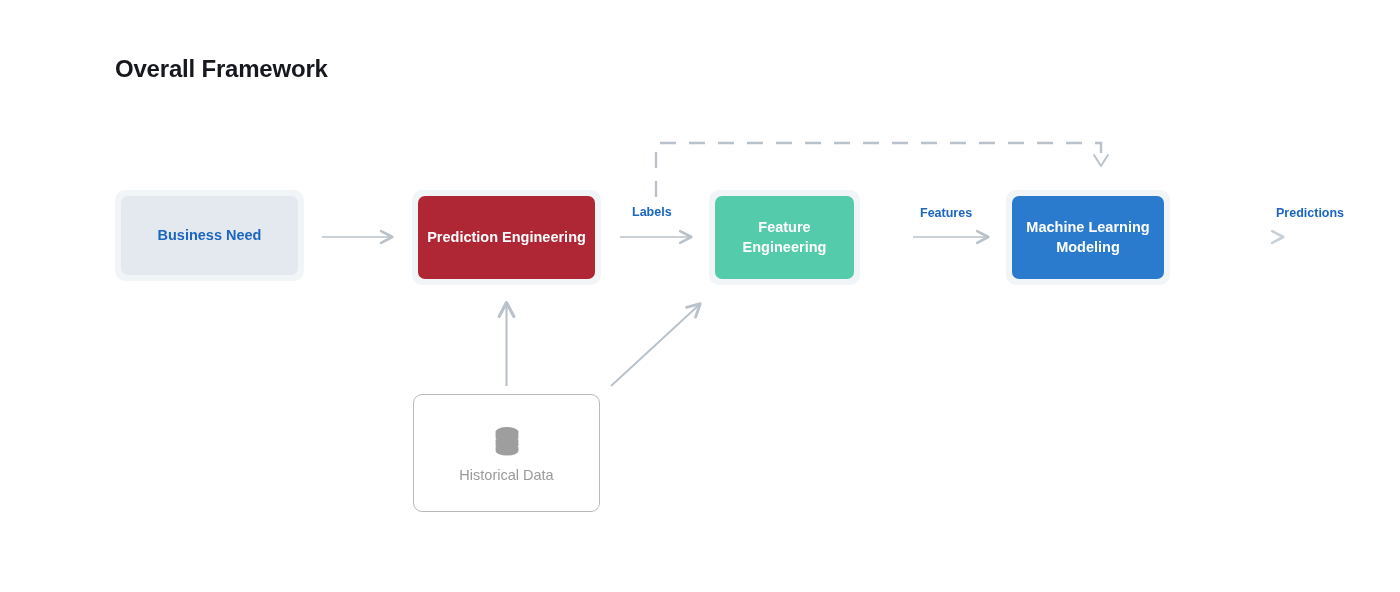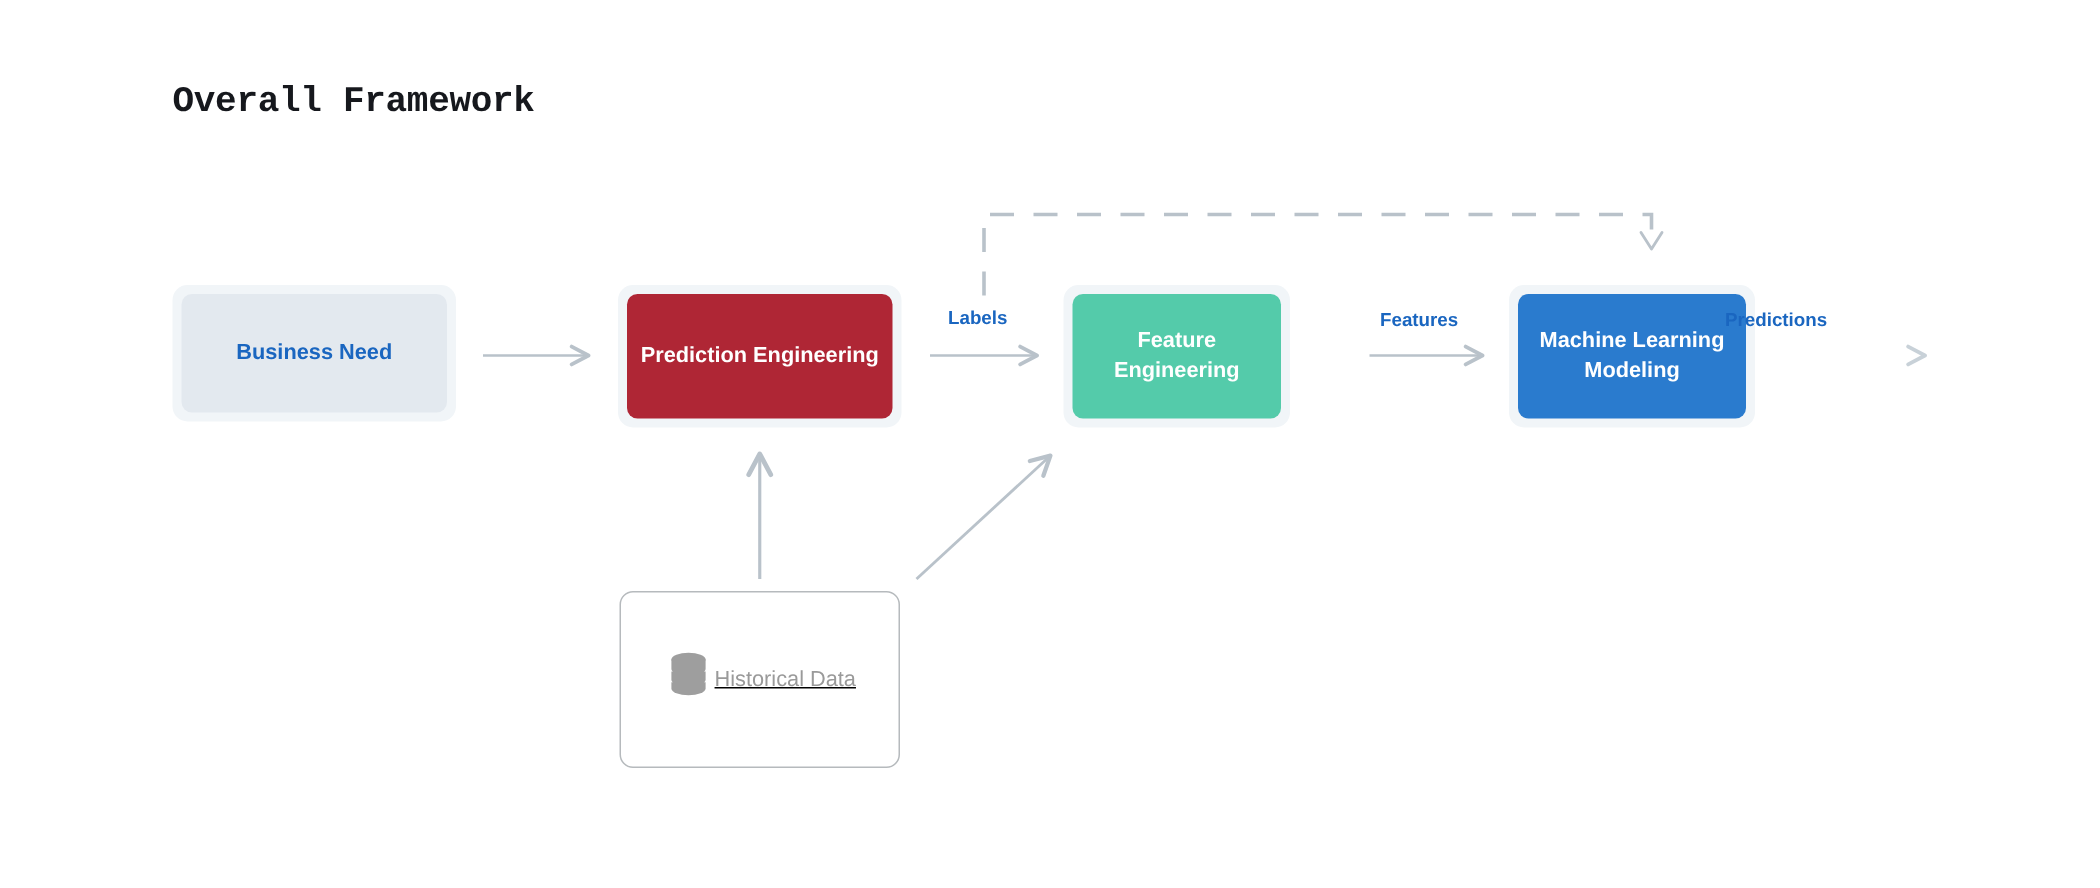--- a/index.html
+++ b/index.html
@@ -18,21 +18,20 @@
 
   #page-title {
     position: absolute;
     left: 115px;
     top: 55px;
     font-size: 24px;
     font-weight: bold;
     color: #16181d;
     letter-spacing: -0.2px;
     white-space: nowrap;
-    font-family: Liberation Mono, monospace;
   }
 
   
   #connectors {
     position: absolute;
     left: 0;
     top: 0;
     width: 1400px;
     height: 592px;
     pointer-events: none;
@@ -81,25 +80,24 @@
   #node-historical-data {
     position: absolute;
     left: 413px;
     top: 394px;
     width: 187px;
     height: 118px;
     border: 1.6px solid #b6babd;
     border-radius: 9px;
     background: #ffffff;
     display: flex;
-    flex-direction: row;
+    flex-direction: column;
     align-items: center;
     justify-content: center;
     box-sizing: border-box;
-    text-decoration: underline;
   }
   #node-historical-data .db-icon {
     width: 34px;
     height: 34px;
     margin-bottom: 9px;
   }
   #node-historical-data .node-label {
     font-size: 14.5px;
     color: #9a9a9a;
     font-weight: normal;
@@ -108,21 +106,21 @@
   
   .edge-label {
     position: absolute;
     font-size: 12.5px;
     font-weight: bold;
     color: #1a66c0;
     white-space: nowrap;
   }
   #edge-label-labels       { left: 632px;  top: 205px; }
   #edge-label-features     { left: 920px;  top: 206px; }
-  #edge-label-predictions  { left: 1150px; top: 206px; }
+  #edge-label-predictions  { left: 1276px; top: 206px; }
 </style>
 </head>
 <body>
 
 <div id="page-title">Overall Framework</div>
 
 <svg id="connectors" viewBox="0 0 1400 592" width="1400" height="592" xmlns="http://www.w3.org/2000/svg">
   <defs>
     <marker id="ah" markerWidth="9" markerHeight="9" refX="7.4" refY="4.5" orient="auto" markerUnits="strokeWidth">
       <path d="M1,1 L7.6,4.5 L1,8" fill="none" stroke="#b9c2ca" stroke-width="1.5" stroke-linecap="round" stroke-linejoin="round"></path>

